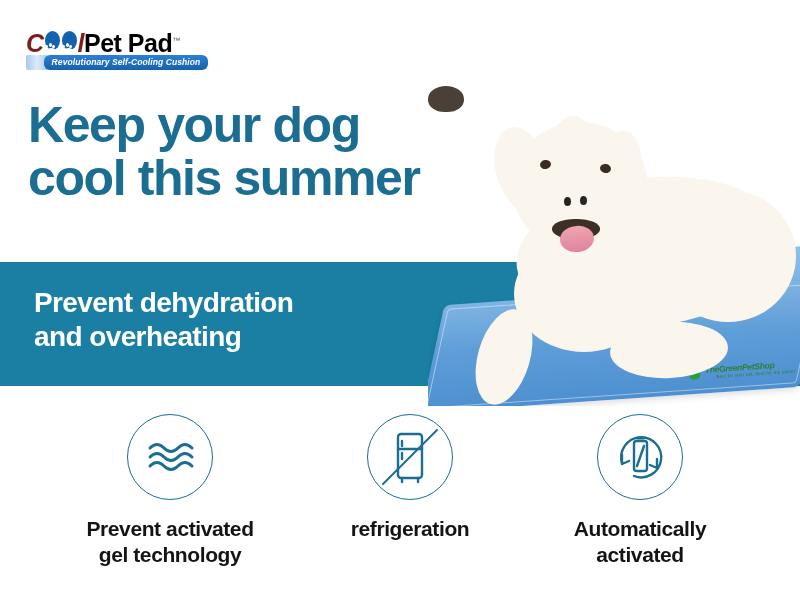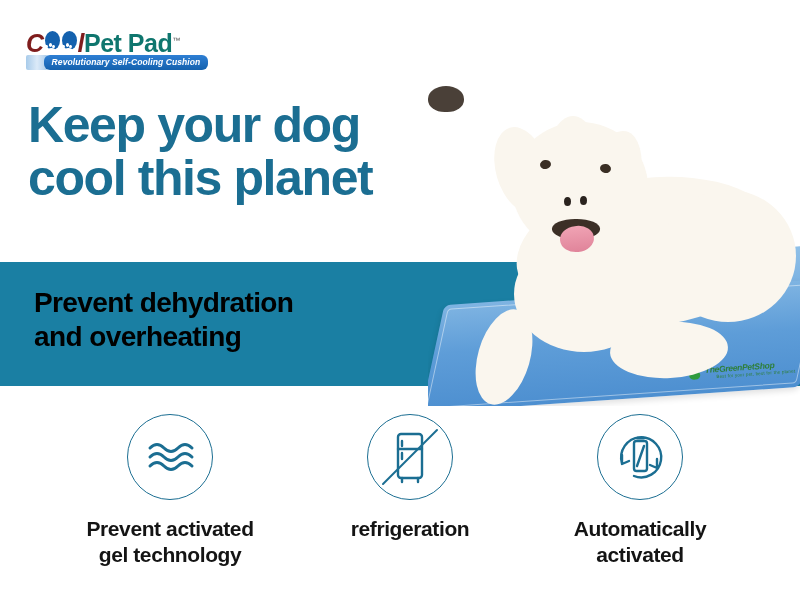--- a/index.html
+++ b/index.html
@@ -65,21 +65,21 @@
   .logo-paw .pad.t3 { left: 7.6px; top: 1.5px; width: 3px; height: 3.6px; }
   .logo-oval {
     display: inline-block;
     position: relative;
     width: 15px; height: 19px;
     vertical-align: -3px;
     background: #1461AE;
     border-radius: 50%;
     margin: 0 1px;
   }
-  .logo-pet { color: #0f766e; }
+  .logo-pet { color: #000000; }
   .logo-tm {
     font-size: 8px;
     vertical-align: super;
     color: #555;
     font-weight: normal;
   }
   .logo-tagline {
     position: absolute;
     left: 18px;
     top: 29px;
@@ -126,21 +126,21 @@
     top: 262px;
     width: 800px;
     height: 124px;
     background: #1A7FA3;
   }
   .banner-text {
     position: absolute;
     left: 34px;
     top: 24px;
     width: 420px;
-    color: #000000;
+    color: #ffffff;
     font-size: 28px;
     line-height: 34px;
     font-weight: bold;
     letter-spacing: -0.6px;
   }
 
   
   .photo {
     position: absolute;
     left: 428px;
@@ -365,21 +365,21 @@
   <div class="logo-block">
     <div class="logo-wordmark">
       <span class="logo-cool">C<span class="logo-oval"><span class="logo-paw"><span class="pad main"></span><span class="pad t1"></span><span class="pad t2"></span><span class="pad t3"></span></span></span><span class="logo-oval"><span class="logo-paw"><span class="pad main"></span><span class="pad t1"></span><span class="pad t2"></span><span class="pad t3"></span></span></span>l</span><span class="logo-pet">Pet Pad</span><span class="logo-tm">™</span>
     </div>
     <div class="logo-swatch"></div>
     <div class="logo-tagline">Revolutionary Self-Cooling Cushion</div>
   </div>
 
   <div class="headline">
     <div>Keep your dog</div>
-    <div>cool this planet</div>
+    <div>cool this summer</div>
   </div>
 
   <div class="banner">
     <div class="banner-text">
       <div>Prevent dehydration</div>
       <div>and overheating</div>
     </div>
   </div>
 
   <div class="photo">

